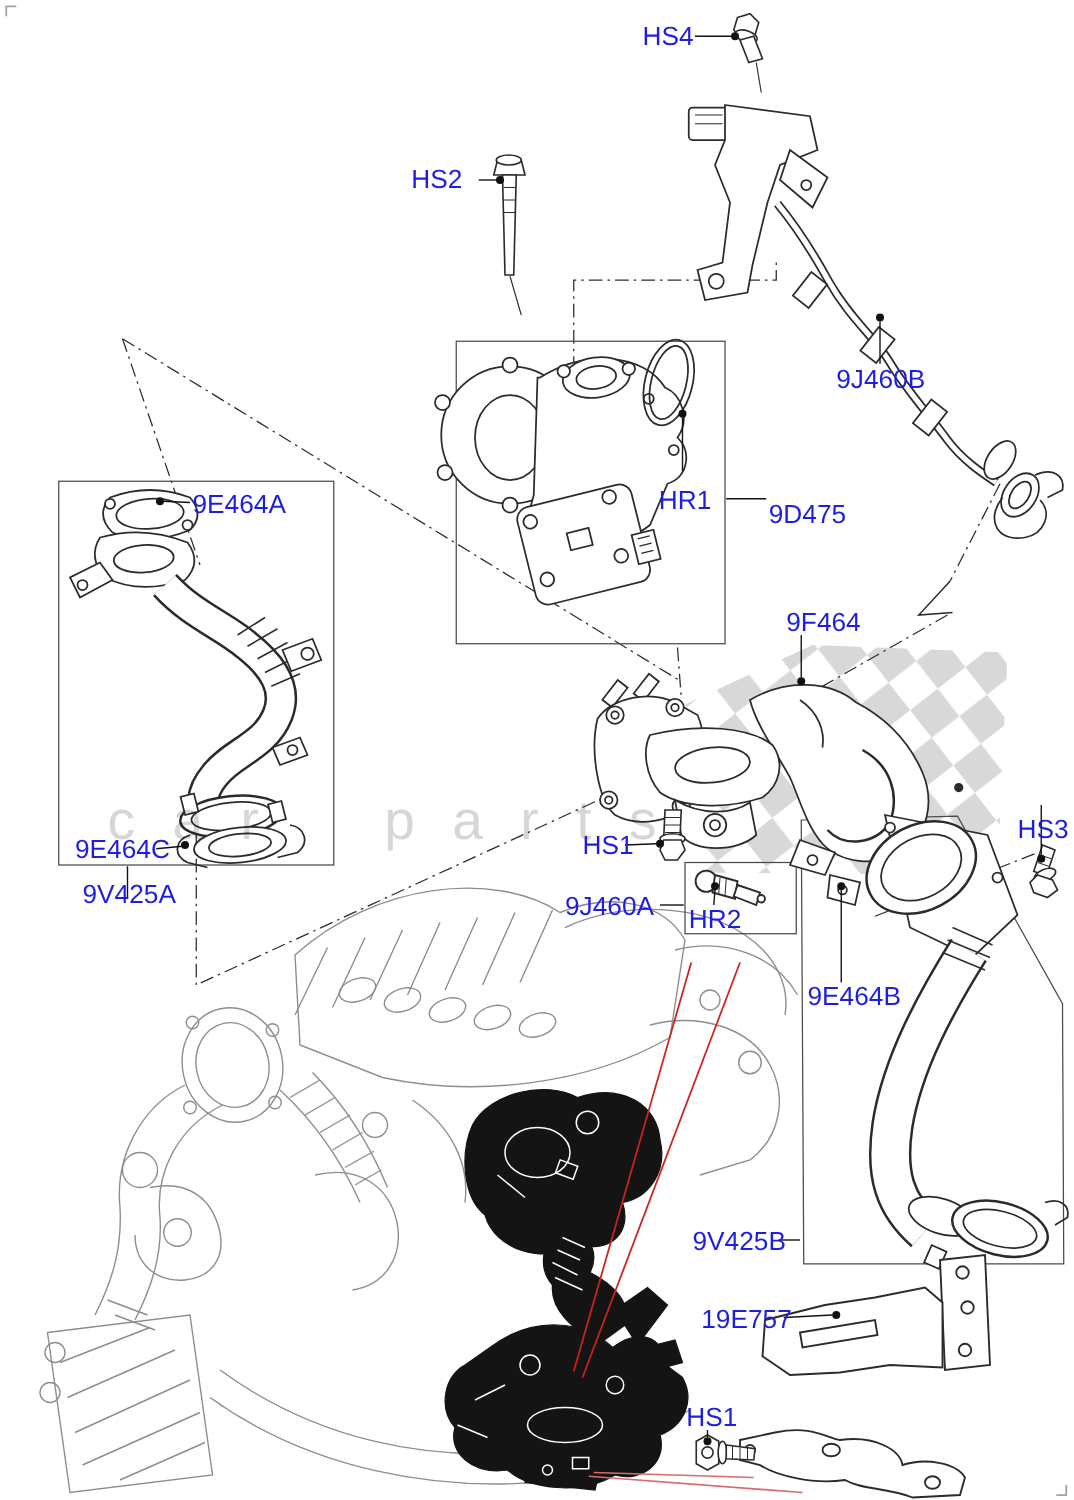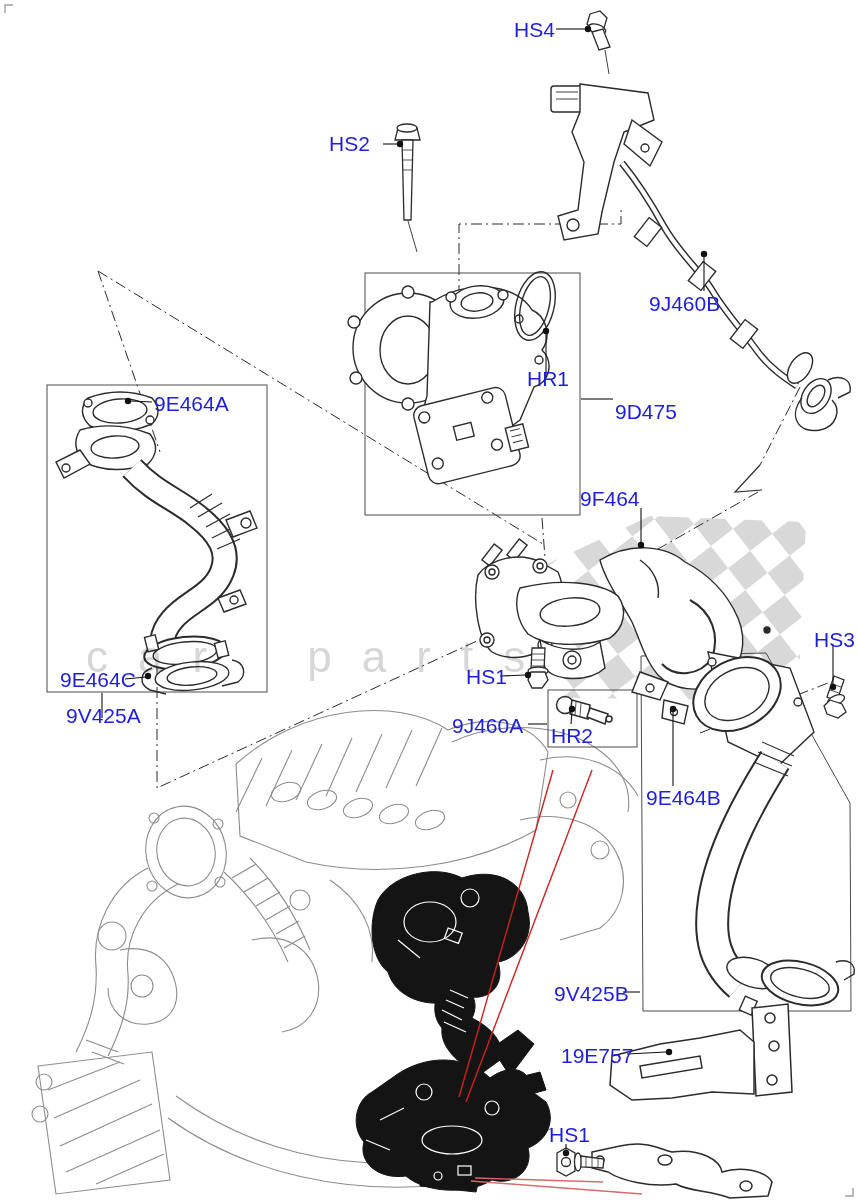--- a/index.html
+++ b/index.html
@@ -335,26 +335,26 @@
     <g stroke="#a0a0a0" stroke-width="1.4" fill="none">
       <path d="M5,13 L5,5 L13,5"></path>
       <path d="M845,1196 L853,1196 L853,1188"></path>
     </g>
   </svg>
 
   <div class="wm-tag">car parts</div>
 
   <div class="callout" style="left:514px;top:18px">HS4</div>
   <div class="callout" style="left:329px;top:132px">HS2</div>
-  <div class="callout" style="left:649px;top:292px">9J460B</div>
+  <div class="callout" style="left:669px;top:292px">9J460B</div>
   <div class="callout" style="left:154px;top:392px">9E464A</div>
-  <div class="callout" style="left:527px;top:367px">HR1</div>
+  <div class="callout" style="left:527px;top:389px">HR1</div>
   <div class="callout" style="left:615px;top:400px">9D475</div>
-  <div class="callout" style="left:580px;top:487px">9F464</div>
-  <div class="callout" style="left:814px;top:628px">HS3</div>
+  <div class="callout" style="left:629px;top:487px">9F464</div>
+  <div class="callout" style="left:814px;top:652px">HS3</div>
   <div class="callout" style="left:60px;top:668px">9E464C</div>
   <div class="callout" style="left:466px;top:665px">HS1</div>
   <div class="callout" style="left:452px;top:714px">9J460A</div>
   <div class="callout" style="left:551px;top:724px">HR2</div>
   <div class="callout" style="left:66px;top:704px">9V425A</div>
   <div class="callout" style="left:646px;top:786px">9E464B</div>
   <div class="callout" style="left:554px;top:982px">9V425B</div>
   <div class="callout" style="left:561px;top:1044px">19E757</div>
   <div class="callout" style="left:549px;top:1123px">HS1</div>
 

